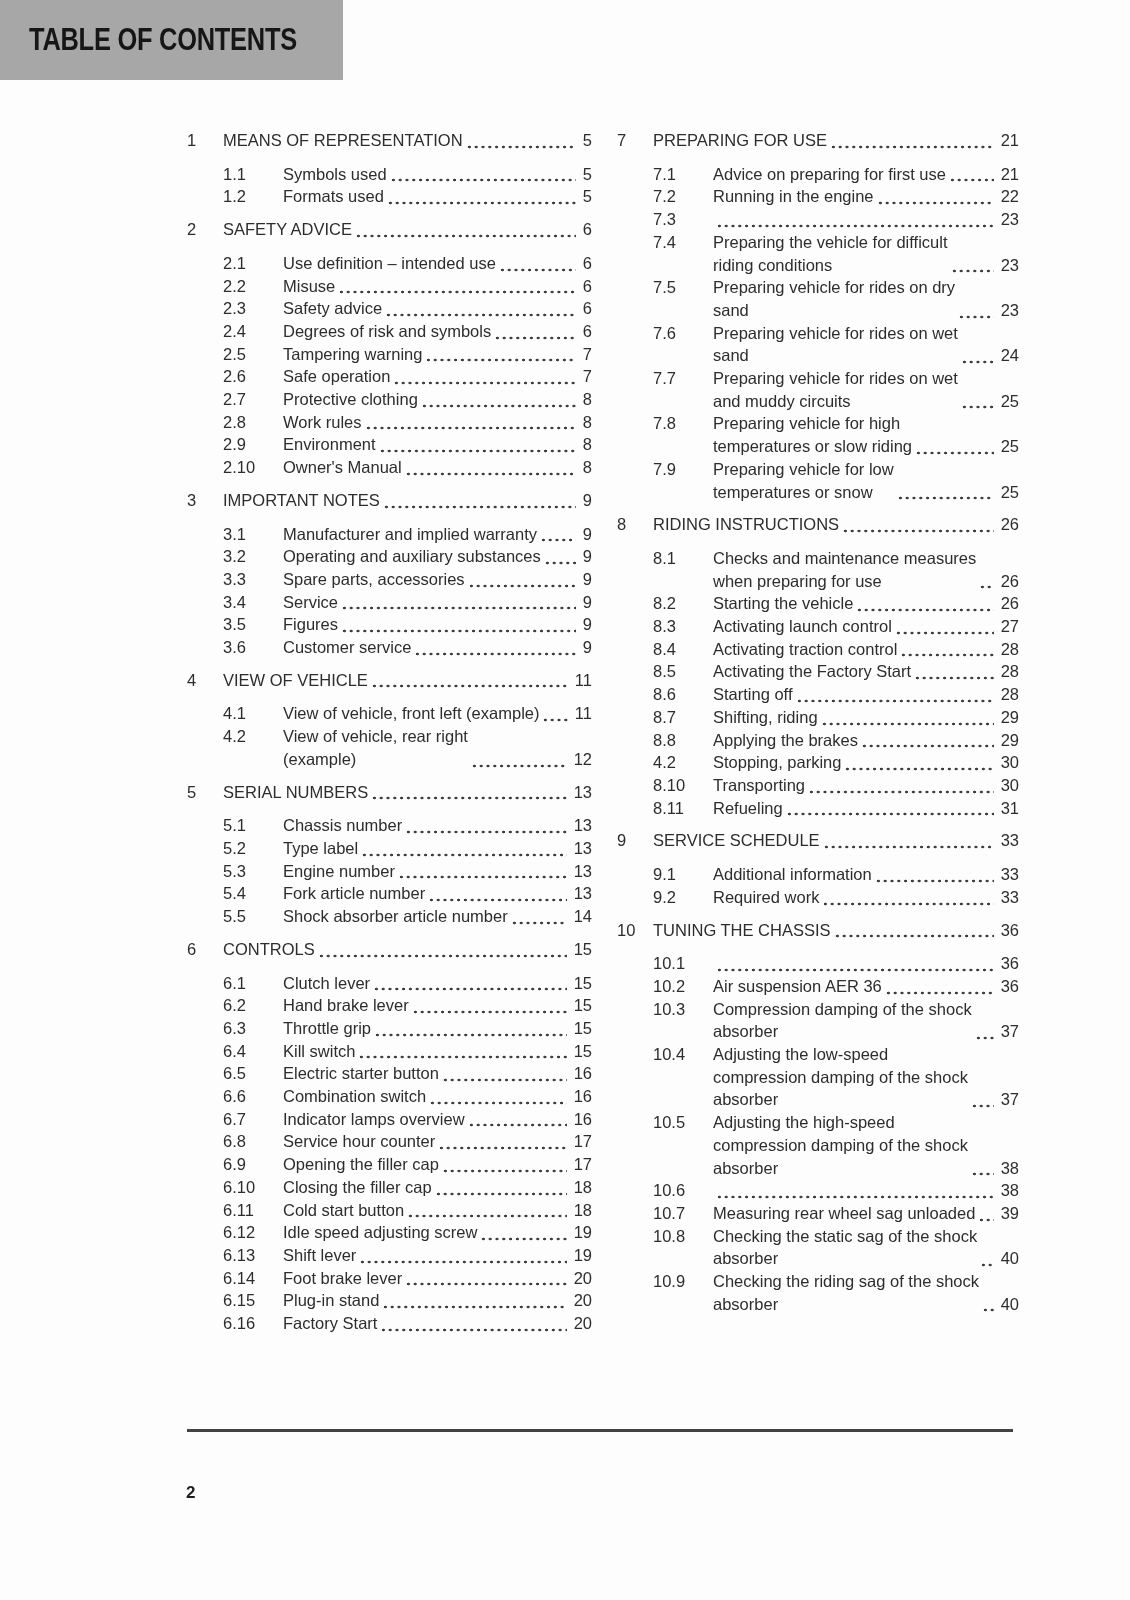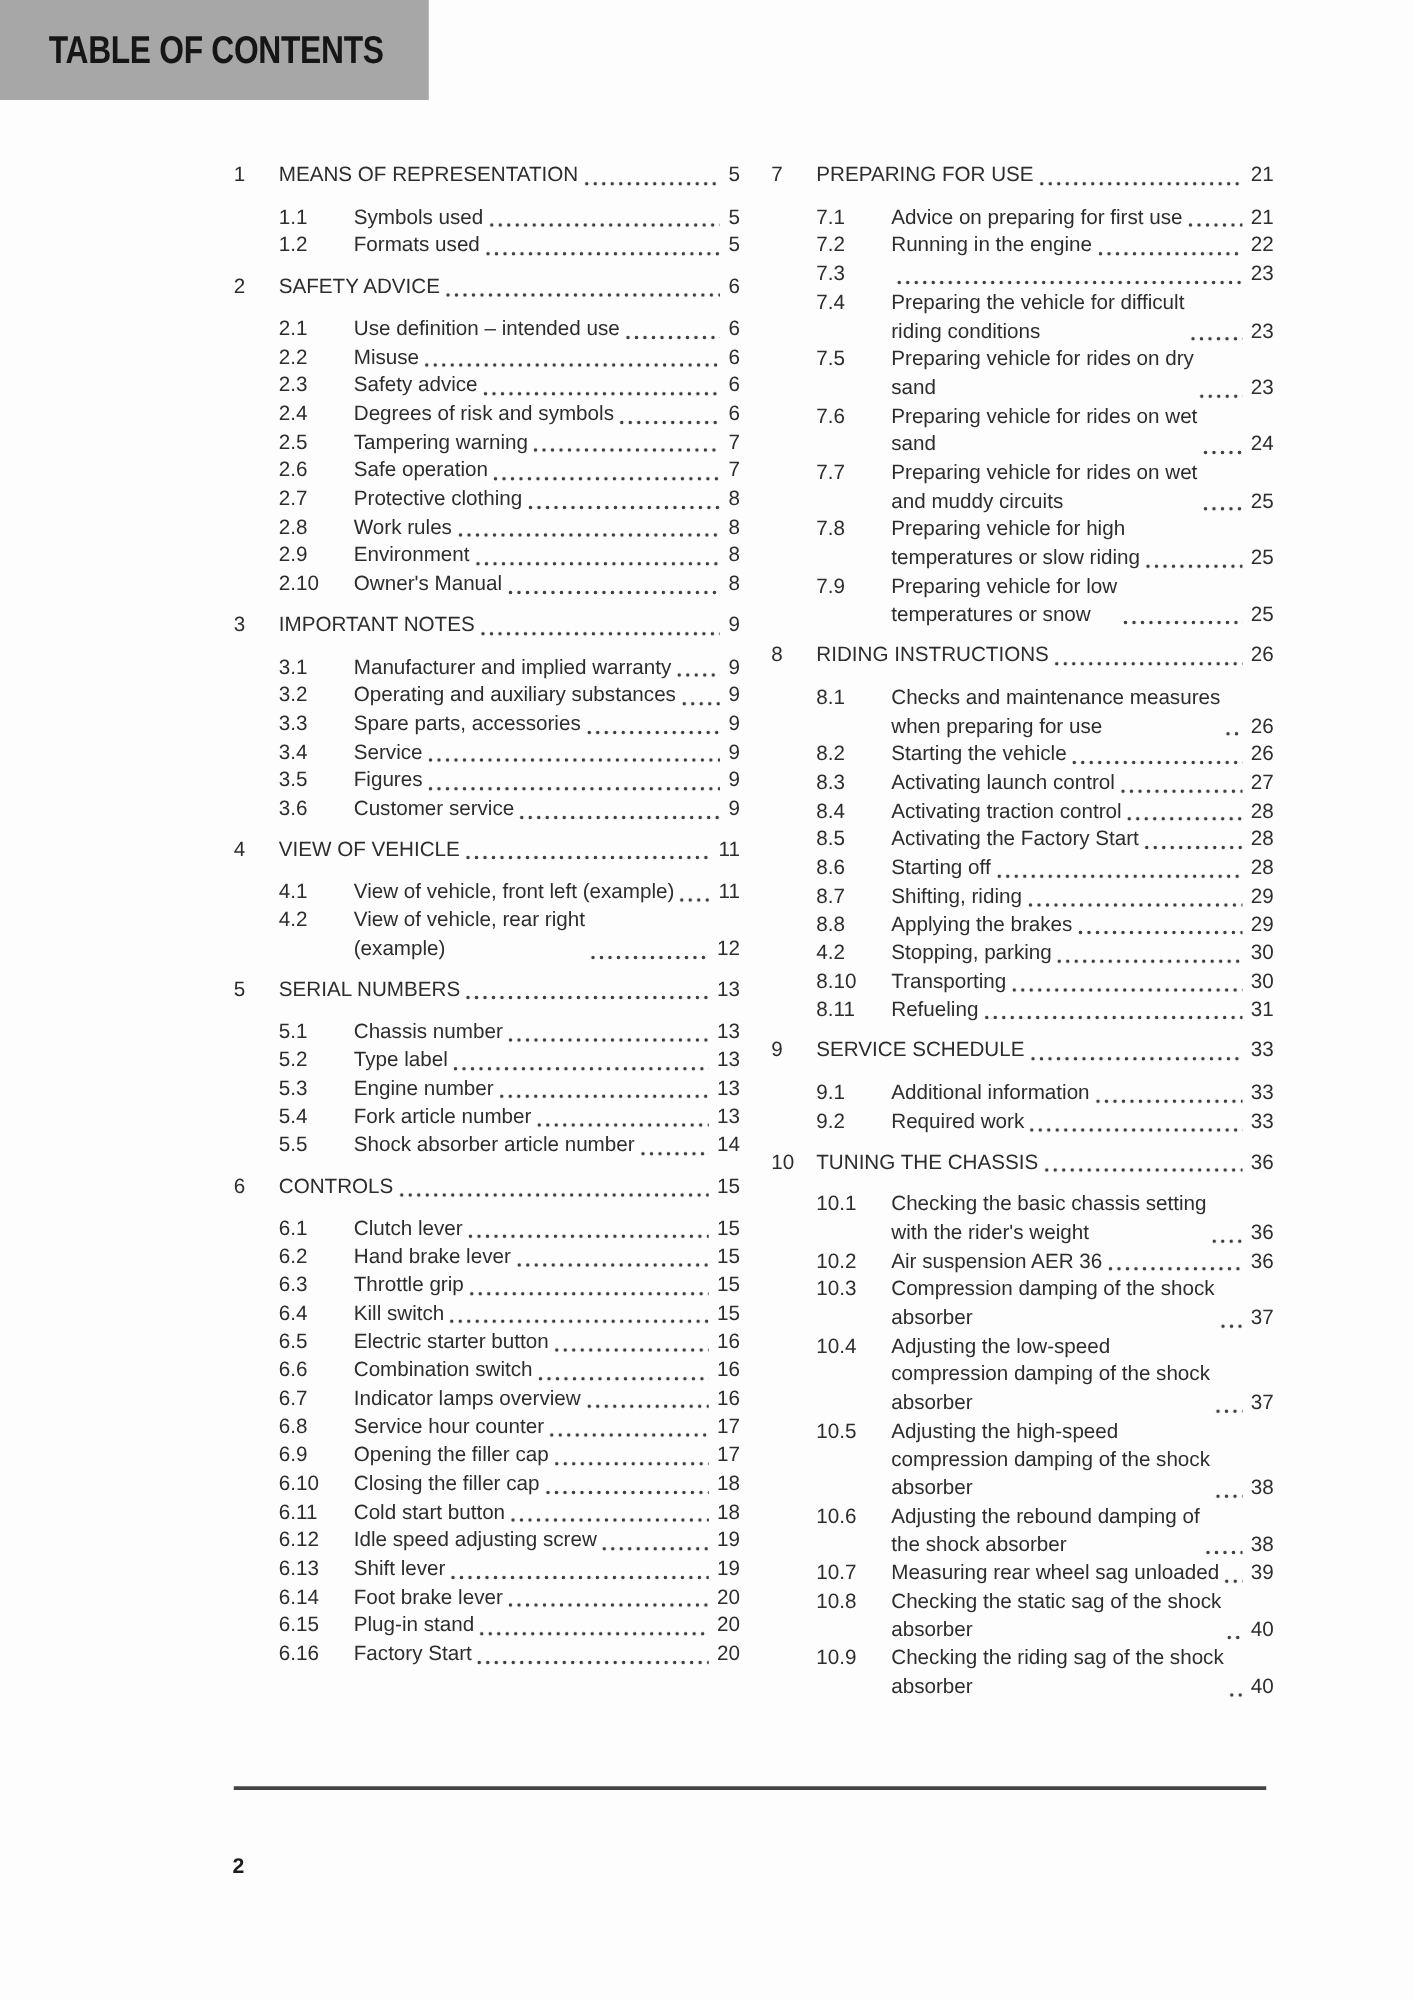--- a/index.html
+++ b/index.html
@@ -9,21 +9,21 @@
     font-family: "Liberation Sans", sans-serif;
     color: #2d2d2d;
   }
   .page { position: relative; width: 1130px; height: 1600px; overflow: hidden; }
 
   
   .header-band {
     position: absolute; left: 0; top: 0;
     width: 343px; height: 80px;
     background: #a7a7a7;
-    display: flex; align-items: center; padding-left: 10px;
+    display: flex; align-items: center;
   }
   .header-band h1 {
     font-size: 31px; font-weight: 700; color: #161616;
     letter-spacing: -0.3px;
     transform: scaleX(0.82); transform-origin: left center;
     margin-left: 29px; white-space: nowrap;
   }
 
   
   .toc { position: absolute; top: 129px; left: 0; width: 1130px; }
@@ -506,22 +506,20 @@
           <span class="page-num">33</span>
         </div>
         <div class="entry lvl1">
           <span class="num">10</span>
           <span class="title">TUNING THE CHASSIS</span>
           <span class="leader"></span>
           <span class="page-num">36</span>
         </div>
         <div class="entry lvl2">
           <span class="num">10.1</span>
-          <span class="title">Checking the basic chassis setting
-with the rider's weight</span>
           <span class="leader"></span>
           <span class="page-num">36</span>
         </div>
         <div class="entry lvl2">
           <span class="num">10.2</span>
           <span class="title">Air suspension AER 36</span>
           <span class="leader"></span>
           <span class="page-num">36</span>
         </div>
         <div class="entry lvl2">
@@ -542,22 +540,20 @@
         <div class="entry lvl2">
           <span class="num">10.5</span>
           <span class="title">Adjusting the high-speed
 compression damping of the shock
 absorber</span>
           <span class="leader"></span>
           <span class="page-num">38</span>
         </div>
         <div class="entry lvl2">
           <span class="num">10.6</span>
-          <span class="title">Adjusting the rebound damping of
-the shock absorber</span>
           <span class="leader"></span>
           <span class="page-num">38</span>
         </div>
         <div class="entry lvl2">
           <span class="num">10.7</span>
           <span class="title">Measuring rear wheel sag unloaded</span>
           <span class="leader"></span>
           <span class="page-num">39</span>
         </div>
         <div class="entry lvl2">

